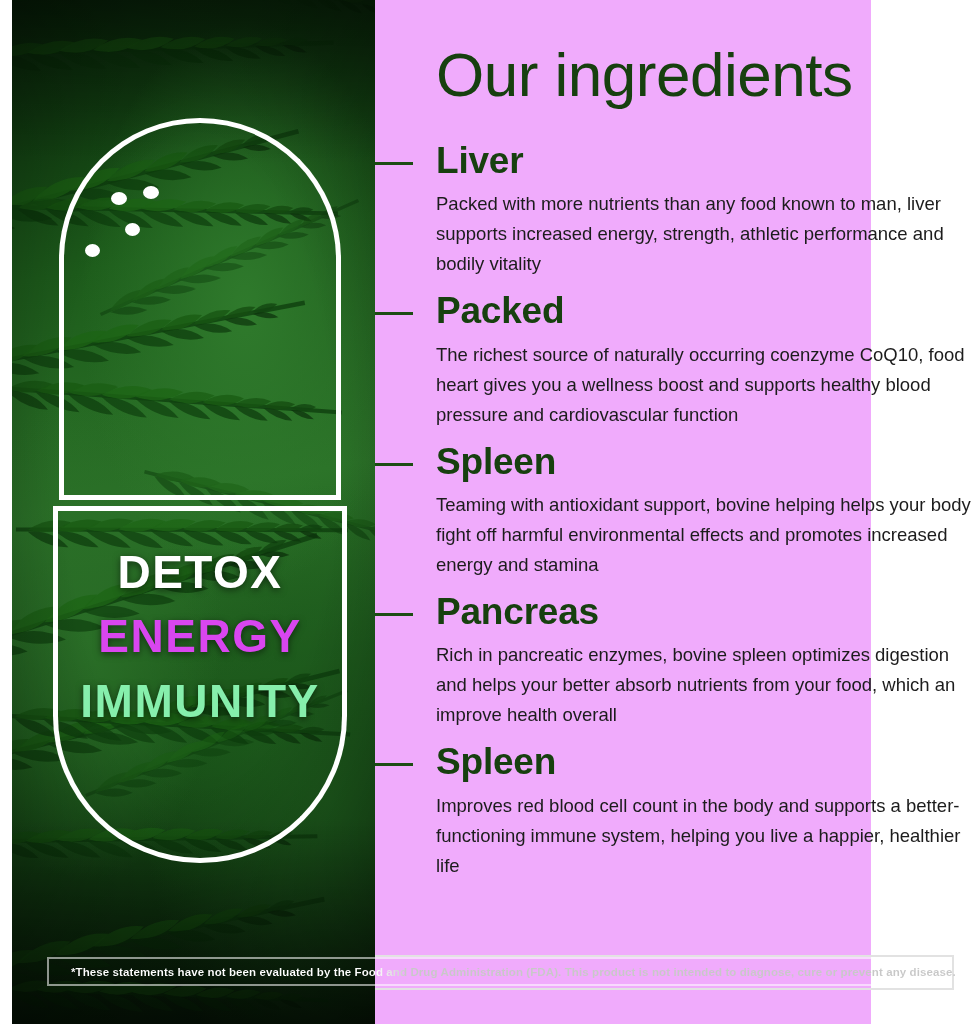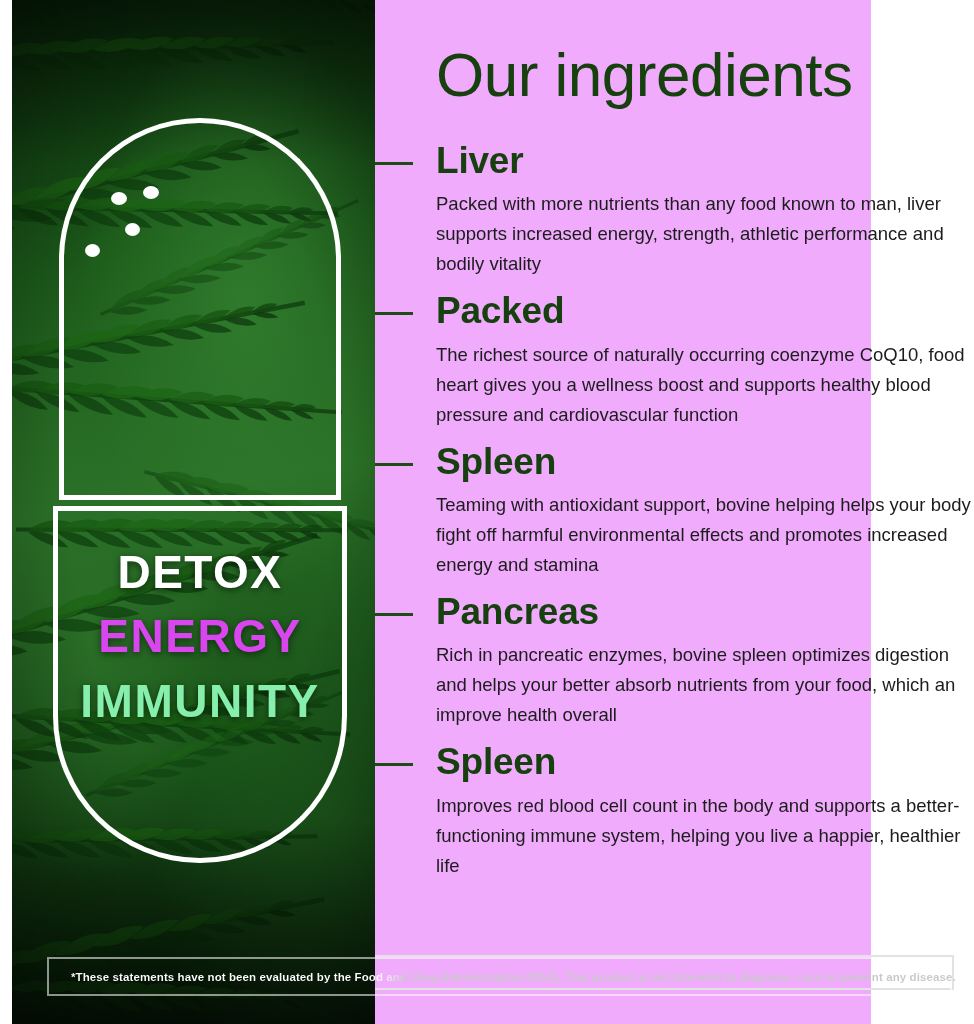--- a/index.html
+++ b/index.html
@@ -128,21 +128,21 @@
   .cap-word.w-detox   { font-size: 46px; color: #ffffff; margin-bottom: 16px; }
   .cap-word.w-energy  { font-size: 46px; color: #d946ef; margin-bottom: 16px; }
   .cap-word.w-immunity{ font-size: 46px; color: #86efac; }
 
   
   .disclaimer {
     position: absolute;
     left: 47px;
     top: 957px;
     width: 905px;
-    height: 39px;
+    height: 29px;
     border: 2px solid rgba(255,255,255,.55);
     display: flex;
     align-items: center;
     padding-left: 22px;
     z-index: 5;
     pointer-events: none;
   }
   .disclaimer-text {
     font-size: 11.5px;
     font-weight: bold;

